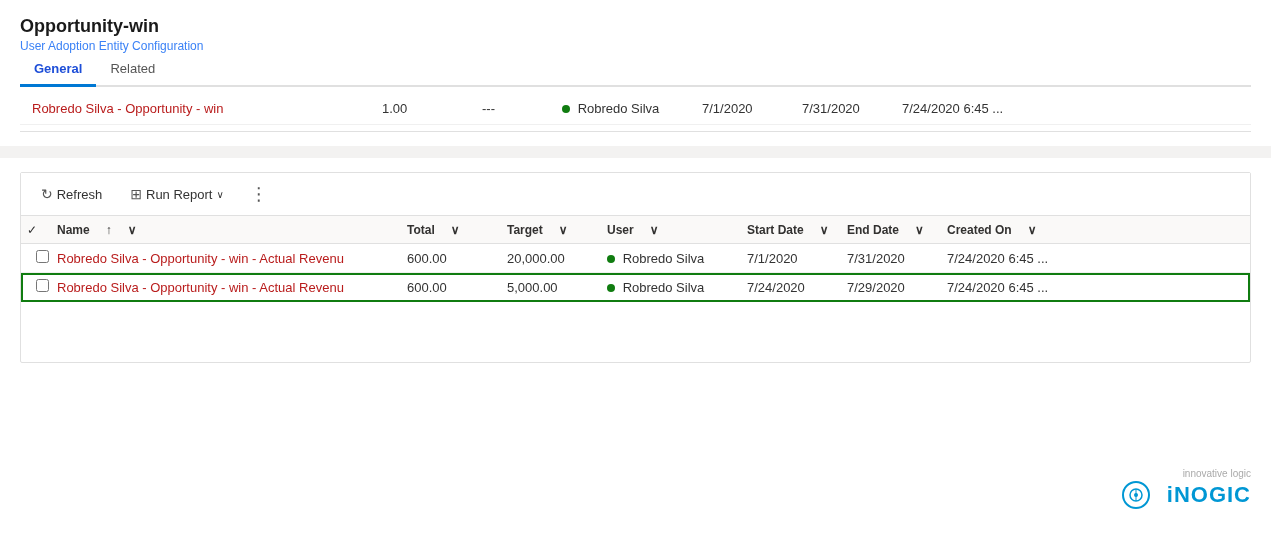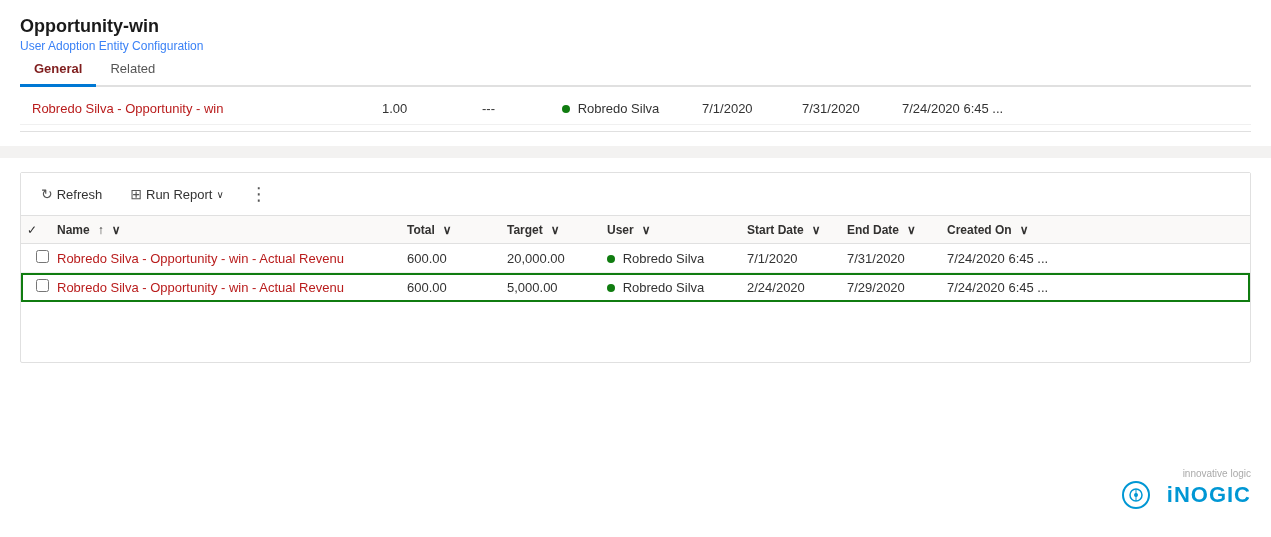--- a/index.html
+++ b/index.html
@@ -39,21 +39,21 @@
     .tab {
       padding: 8px 14px;
       cursor: pointer;
       font-size: 13px;
       color: #555;
       border-bottom: 3px solid transparent;
       margin-bottom: -2px;
     }
 
     .tab.active {
-      color: #7f1d1d;
+      color: #1d4ed8;
       border-bottom: 3px solid #0078d4;
       font-weight: 600;
     }
 
     
     .grid-container {
       margin-top: 14px;
       border: 1px solid #e0e0e0;
       border-radius: 2px;
     }
@@ -150,21 +150,21 @@
       outline-offset: -2px;
       position: relative;
     }
 
     .col-header {
       font-size: 12px;
       font-weight: 600;
       color: #323130;
       display: flex;
       align-items: center;
-      gap: 8px;
+      gap: 16px;
     }
 
     .inogic-watermark {
       position: absolute;
       bottom: 28px;
       right: 20px;
       text-align: right;
     }
 
     .inogic-text {
@@ -325,21 +325,21 @@
       </div>
       <div>
         <span class="row-link">Robredo Silva - Opportunity - win - Actual Revenu</span>
       </div>
       <div>600.00</div>
       <div>5,000.00</div>
       <div>
         <span class="status-dot"></span>
         <span>Robredo Silva</span>
       </div>
-      <div>2/24/2020</div>
+      <div>7/24/2020</div>
       <div>7/29/2020</div>
       <div>7/24/2020 6:45 ...</div>
     </div>
       </div>
 
     <div class="empty-row"></div>
   </div>
 
   <div class="inogic-watermark">
     <div class="inogic-text">innovative logic</div>

